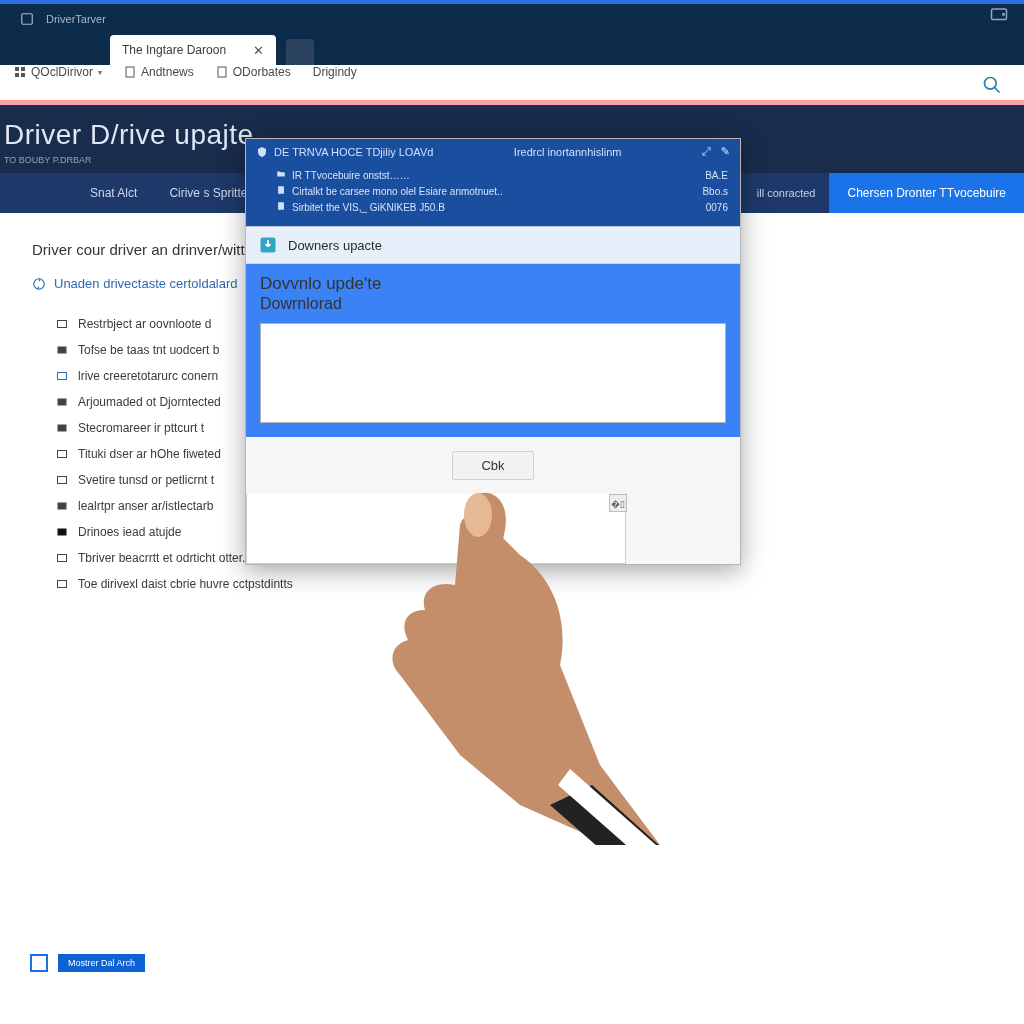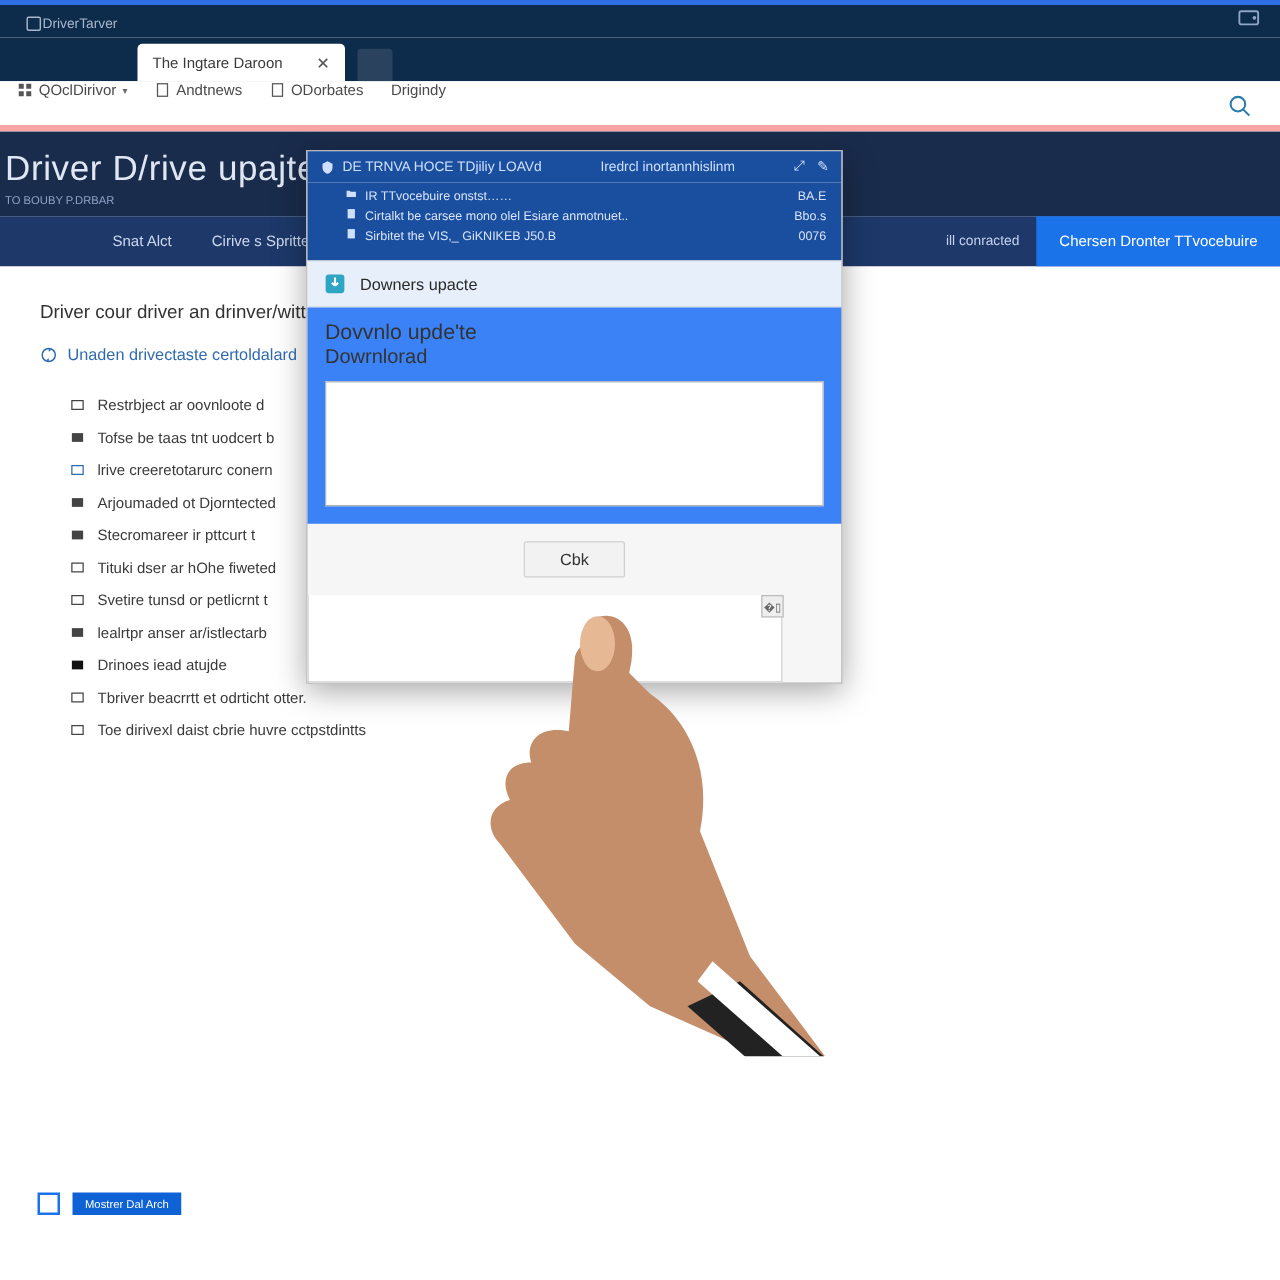--- a/index.html
+++ b/index.html
@@ -1,19 +1,19 @@
 <!DOCTYPE html>
 <html><head>
 <meta charset="utf-8">
 <style>
 * { margin:0; padding:0; box-sizing:border-box; font-family:"Segoe UI",Tahoma,sans-serif; }
 body { width:1024px; height:1024px; background:#fff; overflow:hidden; position:relative; }
 
 .titlebar { height:30px; background:#0d2b4a; display:flex; align-items:flex-end; padding-left:10px; color:#aab6c9; font-size:11px; border-top:4px solid #2e6fe6; }
-.app-name { display:flex; align-items:center; gap:0; padding:4px 10px; }
+.app-name { display:flex; align-items:center; gap:12px; padding:4px 10px; }
 .app-name svg { width:14px; height:14px; fill:#aab6c9; }
 
 .tabstrip { height:35px; background:#0d2b4a; display:flex; align-items:flex-end; padding-left:110px; }
 .tab { height:30px; background:#fff; border-radius:4px 4px 0 0; display:flex; align-items:center; padding:0 12px; font-size:12px; color:#3a3a3a; gap:27px; min-width:130px; justify-content:space-between; }
 .tab .close { font-size:13px; color:#555; cursor:pointer; }
 .ghost-tab { width:28px; height:26px; background:#2a425e; margin-left:10px; border-radius:3px 3px 0 0; }
 
 .toolbar { height:40px; background:#fff; border-bottom:5px solid #fca5a5; display:flex; align-items:flex-start; gap:22px; padding:0 14px; font-size:12px; color:#4a4a4a; position:relative; }
 .toolbar .item { display:flex; align-items:center; gap:5px; cursor:pointer; }
 .toolbar .item svg { width:12px; height:12px; fill:#555; }
@@ -37,21 +37,21 @@
 .content .lead svg { width:14px; height:14px; }
 .content ul { list-style:none; padding-left:24px; }
 .content li { display:flex; align-items:center; gap:10px; font-size:12px; color:#3a3a3a; margin-bottom:12px; cursor:pointer; }
 .content li svg { width:12px; height:12px; flex-shrink:0; }
 
 .footer-chip { position:absolute; bottom:52px; left:30px; display:flex; align-items:center; gap:10px; }
 .footer-chip .pic { width:18px; height:18px; border:2px solid #1a73e8; }
 .footer-chip .btn { background:#0f62d6; color:#fff; font-size:9px; padding:4px 10px; }
 
 
-.dialog { position:absolute; left:245px; top:120px; width:429px; background:#f6f6f6; border:1px solid #b5b5b5; box-shadow:0 6px 24px rgba(0,0,0,0.35); font-size:12px; }
+.dialog { position:absolute; left:245px; top:138px; width:496px; background:#f6f6f6; border:1px solid #b5b5b5; box-shadow:0 6px 24px rgba(0,0,0,0.35); font-size:12px; }
 .dlg-hdr { background:#1a4e9e; color:#cfe0ff; padding:6px 10px; display:flex; align-items:center; justify-content:space-between; font-size:11px; }
 .dlg-hdr .left { display:flex; align-items:center; gap:6px; }
 .dlg-hdr svg { width:12px; height:12px; fill:#cfe0ff; }
 .dlg-hdr .ctrls { display:flex; gap:10px; font-size:11px; }
 .dlg-info { background:#1a4e9e; color:#d7e4fb; padding:4px 12px 10px 30px; font-size:10px; line-height:1.6; }
 .dlg-info .row { display:flex; justify-content:space-between; align-items:center; }
 .dlg-info .row svg { width:10px; height:10px; fill:#cfe0ff; margin-right:6px; }
 .dlg-body-hdr { background:#e7f0fa; padding:8px 12px; display:flex; align-items:center; gap:10px; border-top:1px solid #b9c5d8; border-bottom:1px solid #d4d9e0; font-size:13px; color:#2a2a2a; }
 .dlg-body-hdr svg { width:20px; height:20px; }
 .dlg-body { background:#3b82f6; padding:10px 14px 14px 14px; }

